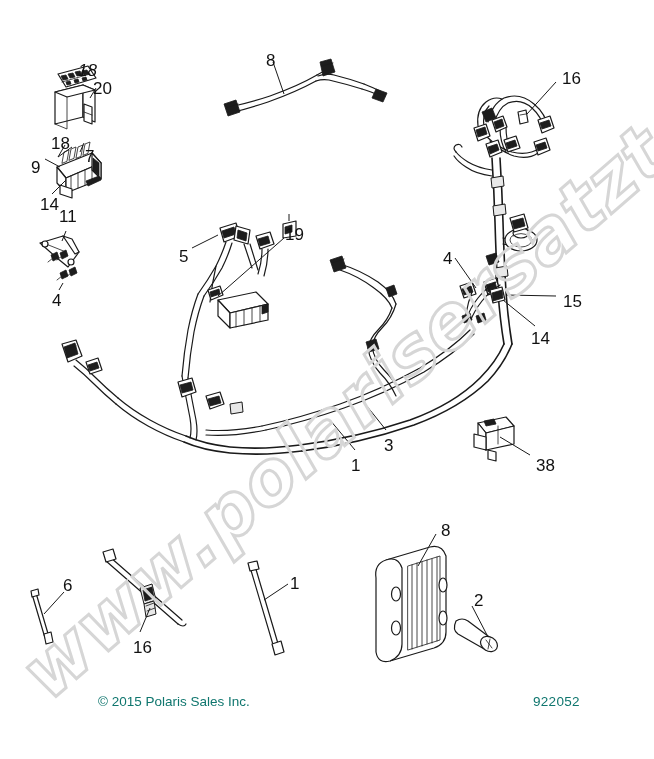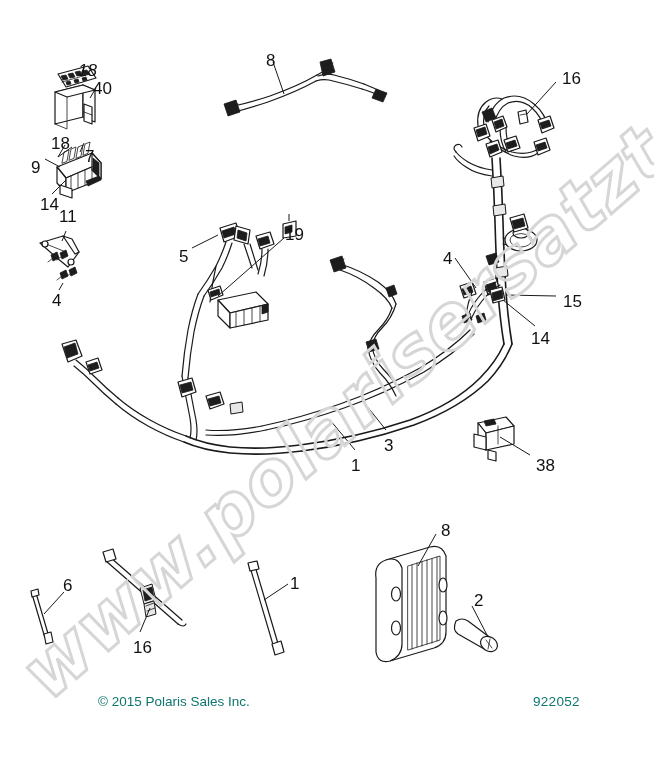--- a/index.html
+++ b/index.html
@@ -379,21 +379,21 @@
       <path class="ln" d="M250 567 L274 648"></path>
       <path class="ln" d="M255 566 L279 647"></path>
       <path class="fillw" d="M248 563 L257 561 L259 569 L250 571 Z"></path>
       <path class="fillw" d="M272 644 L281 641 L284 652 L275 655 Z"></path>
     </g>
     <path class="lead" d="M288 584 L264 600"></path>
 
   </svg>
 
   <div class="callout" style="left:78px;top:62px;font-style:italic;">18</div>
-  <div class="callout" style="left:93px;top:80px;">40</div>
+  <div class="callout" style="left:93px;top:80px;">20</div>
   <div class="callout" style="left:51px;top:135px;">18</div>
   <div class="callout" style="left:85px;top:148px;">7</div>
   <div class="callout" style="left:31px;top:159px;">9</div>
   <div class="callout" style="left:40px;top:196px;">14</div>
   <div class="callout" style="left:59px;top:208px;">11</div>
   <div class="callout" style="left:52px;top:292px;">4</div>
   <div class="callout" style="left:266px;top:52px;">8</div>
   <div class="callout" style="left:562px;top:70px;">16</div>
   <div class="callout" style="left:285px;top:226px;">19</div>
   <div class="callout" style="left:179px;top:248px;">5</div>

